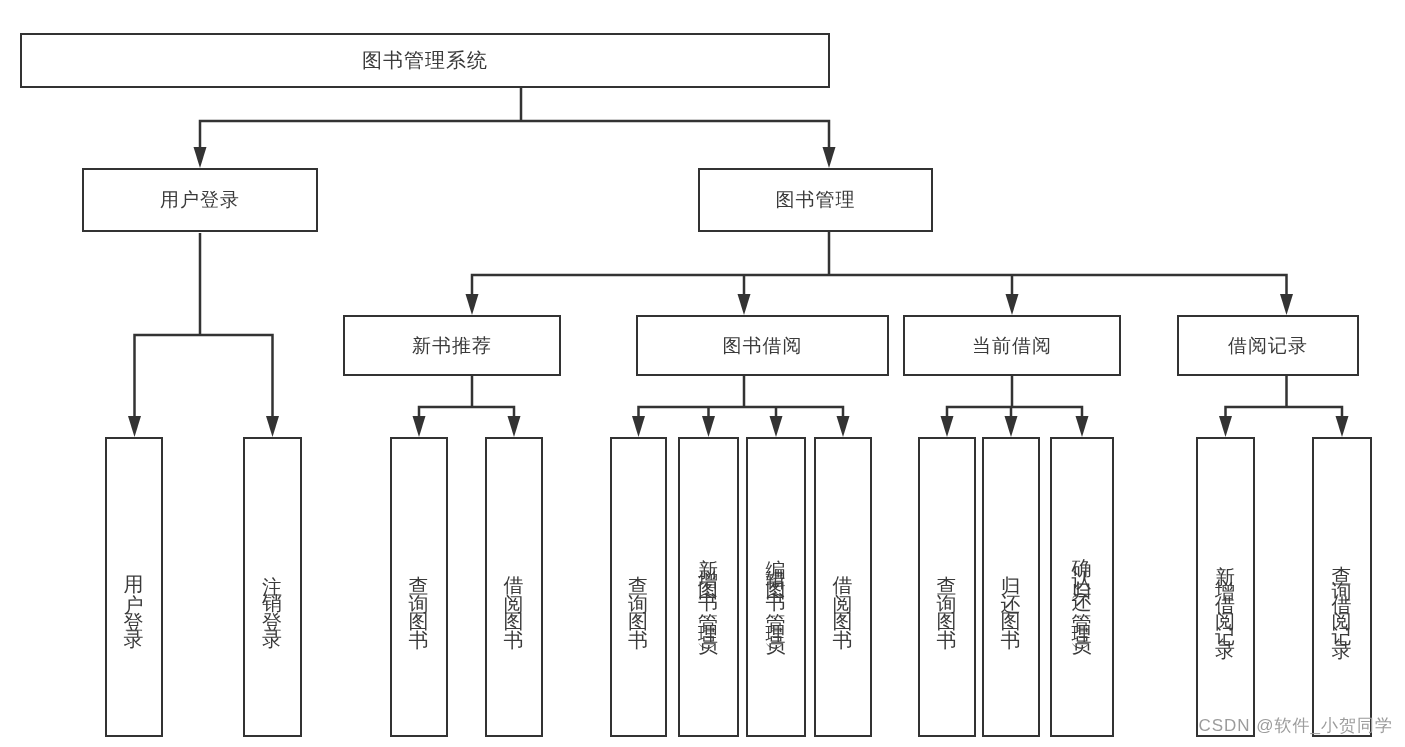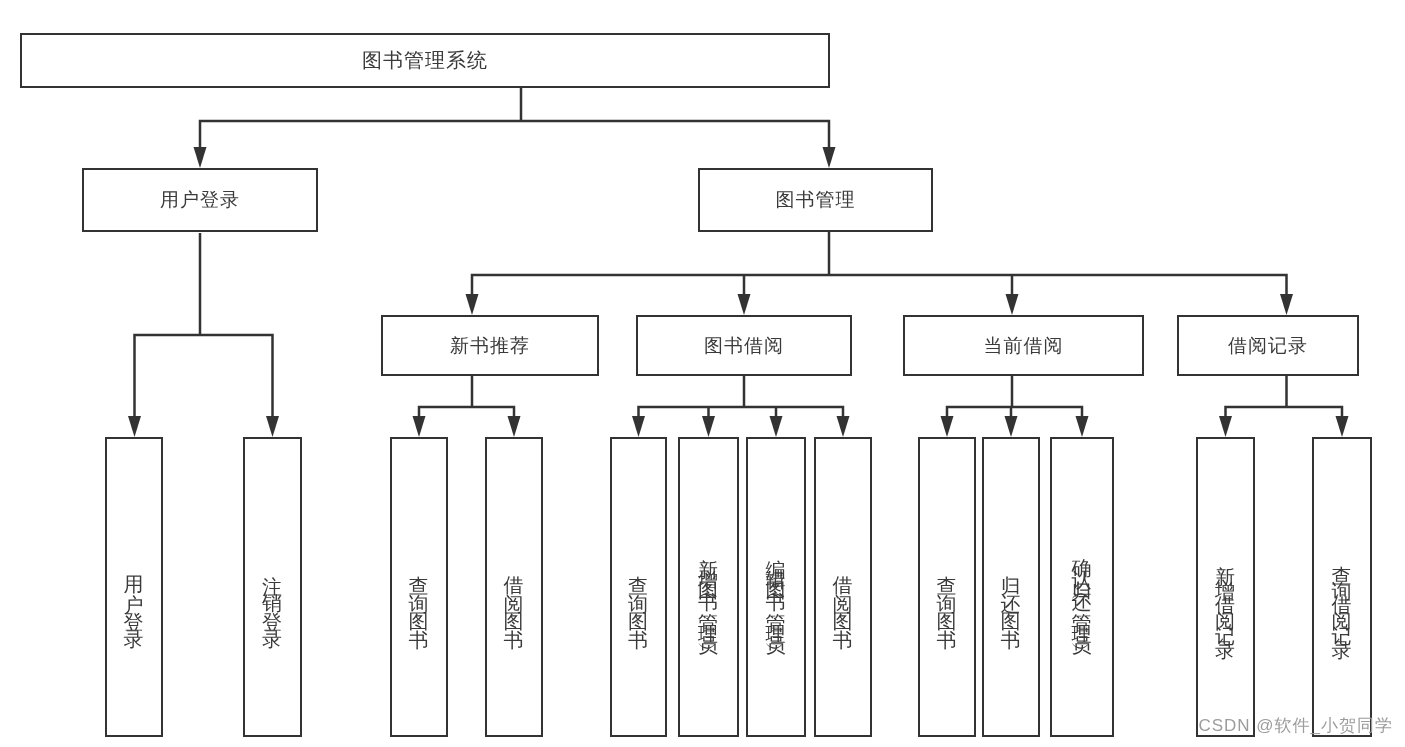--- a/index.html
+++ b/index.html
@@ -125,27 +125,27 @@
     <span>图书管理系统</span>
   </div>
 
   <div class="node node-h lvl2-box" style="left:82px; top:168px; width:236px;">
     <span>用户登录</span>
   </div>
   <div class="node node-h lvl2-box" style="left:698px; top:168px; width:235px;">
     <span>图书管理</span>
   </div>
 
-  <div class="node node-h lvl3-box" style="left:381px; top:315px; width:218px;">
+  <div class="node node-h lvl3-box" style="left:343px; top:315px; width:218px;">
     <span>新书推荐</span>
   </div>
-  <div class="node node-h lvl3-box" style="left:636px; top:315px; width:216px;">
+  <div class="node node-h lvl3-box" style="left:636px; top:315px; width:253px;">
     <span>图书借阅</span>
   </div>
-  <div class="node node-h lvl3-box" style="left:903px; top:315px; width:241px;">
+  <div class="node node-h lvl3-box" style="left:903px; top:315px; width:218px;">
     <span>当前借阅</span>
   </div>
   <div class="node node-h lvl3-box" style="left:1177px; top:315px; width:182px;">
     <span>借阅记录</span>
   </div>
 
   <div class="node leaf" style="left:105px; width:58px;">
     <span class="vtext ls4">用户登录</span>
   </div>
   <div class="node leaf" style="left:243px; width:59px;">

